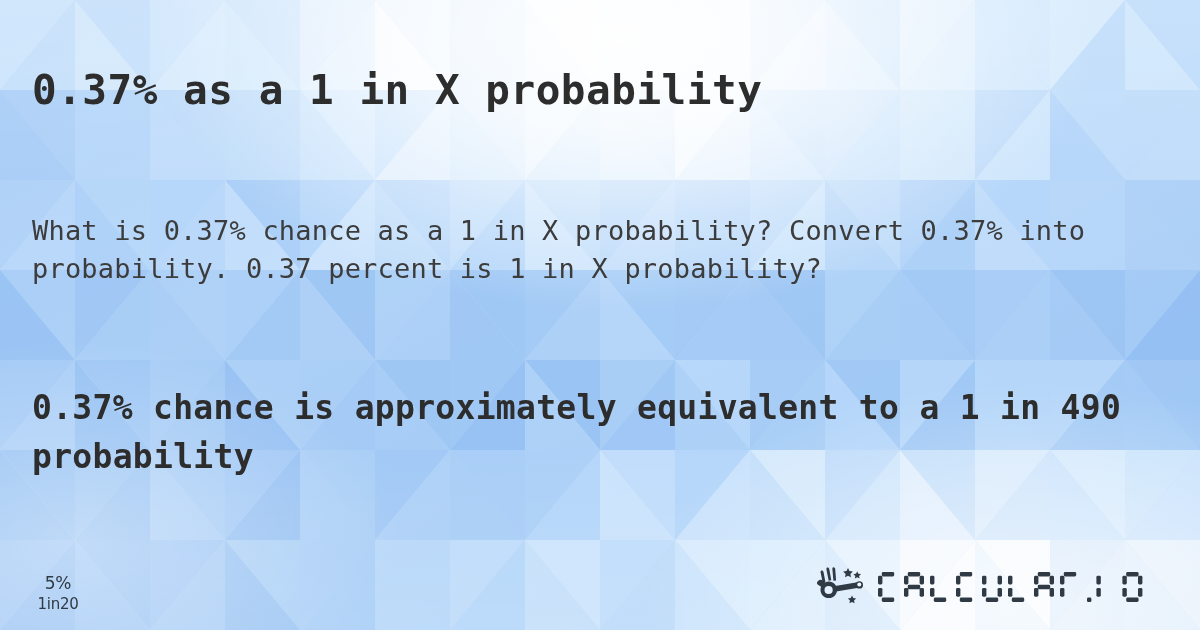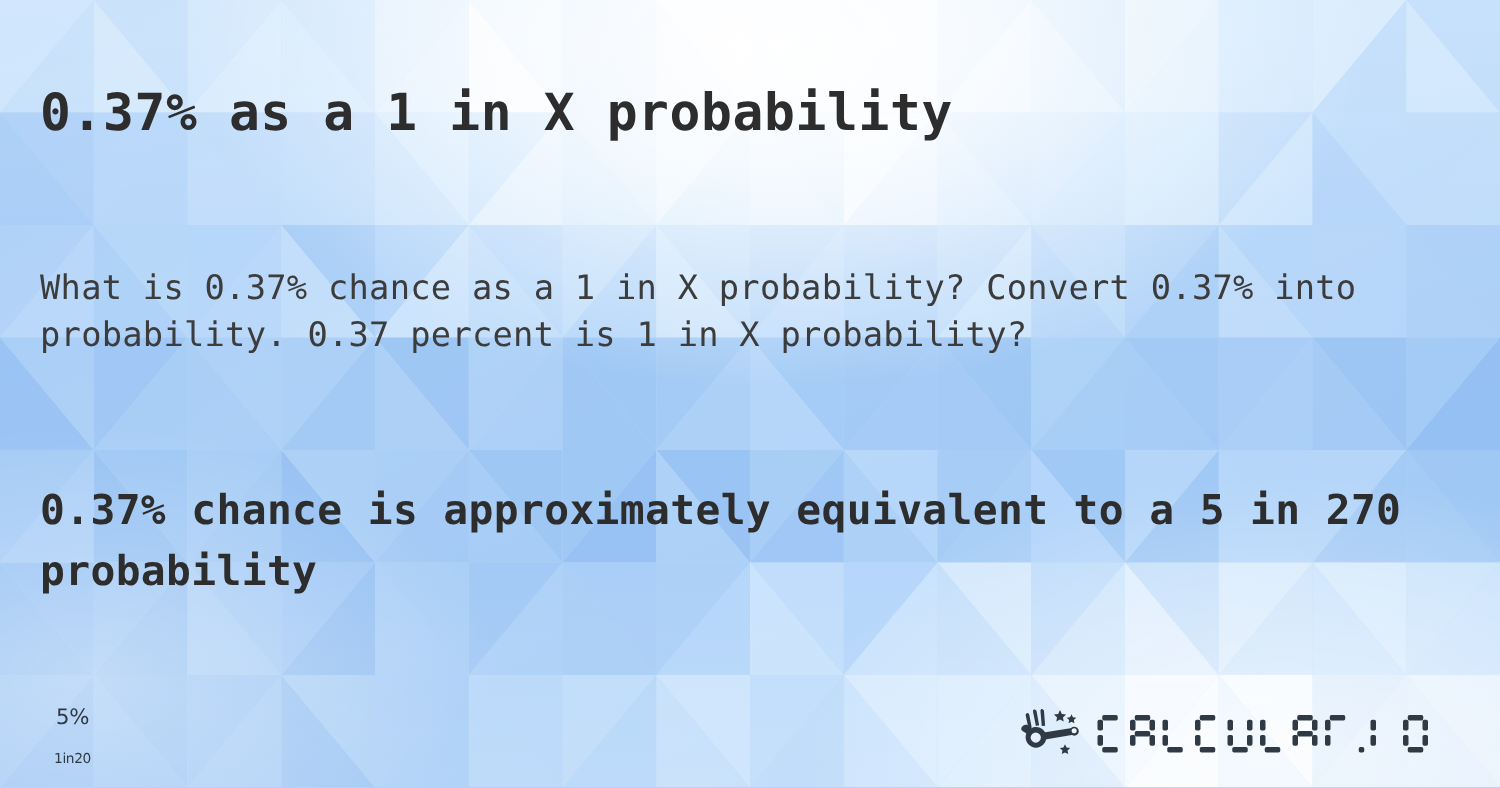--- a/index.html
+++ b/index.html
@@ -13,21 +13,21 @@
     overflow: hidden;
     font-family: "DejaVu Sans Mono", "Liberation Mono", monospace;
     background: #cfe4fb;
   }
 
   #card {
     position: relative;
     width: 1200px;
     height: 630px;
     overflow: hidden;
-    background: #c4b5fd;
+    background: #22c55e;
   }
 
   
   #bg-pattern {
     position: absolute;
     inset: 0;
     width: 1200px;
     height: 630px;
     z-index: 0;
   }
@@ -129,23 +129,23 @@
     width: 56px;
   }
   .pct-icon .pct-top {
     font-family: "DejaVu Sans", "Liberation Sans", sans-serif;
     font-size: 17px;
     font-weight: normal;
     letter-spacing: -0.2px;
   }
   .pct-icon .pct-bottom {
     font-family: "DejaVu Sans", "Liberation Sans", sans-serif;
-    font-size: 11px;
+    font-size: 15px;
     font-weight: normal;
-    margin-top: 18px;
+    margin-top: 5px;
     letter-spacing: -0.3px;
   }
 
   .footer-title {
     font-size: 25px;
     font-weight: bold;
     color: #2d2d2d;
     letter-spacing: 0.4px;
     white-space: nowrap;
   }
@@ -410,21 +410,21 @@
   </svg>
 
   <div id="bg-glow"></div>
 
   <div id="content">
 
     <h1 class="headline">0.37% as a 1 in X probability</h1>
 
     <p class="subtitle">What is 0.37% chance as a 1 in X probability? Convert 0.37% into probability. 0.37 percent is 1 in X probability?</p>
 
-    <p class="answer">0.37% chance is approximately equivalent to a 5 in 270 probability</p>
+    <p class="answer">0.37% chance is approximately equivalent to a 1 in 490 probability</p>
 
     <div id="footer">
 
       <div id="footer-left">
 
         <div class="pct-icon">
           <span class="pct-top">5%</span>
           <span class="pct-bottom">1in20</span>
         </div>
 

